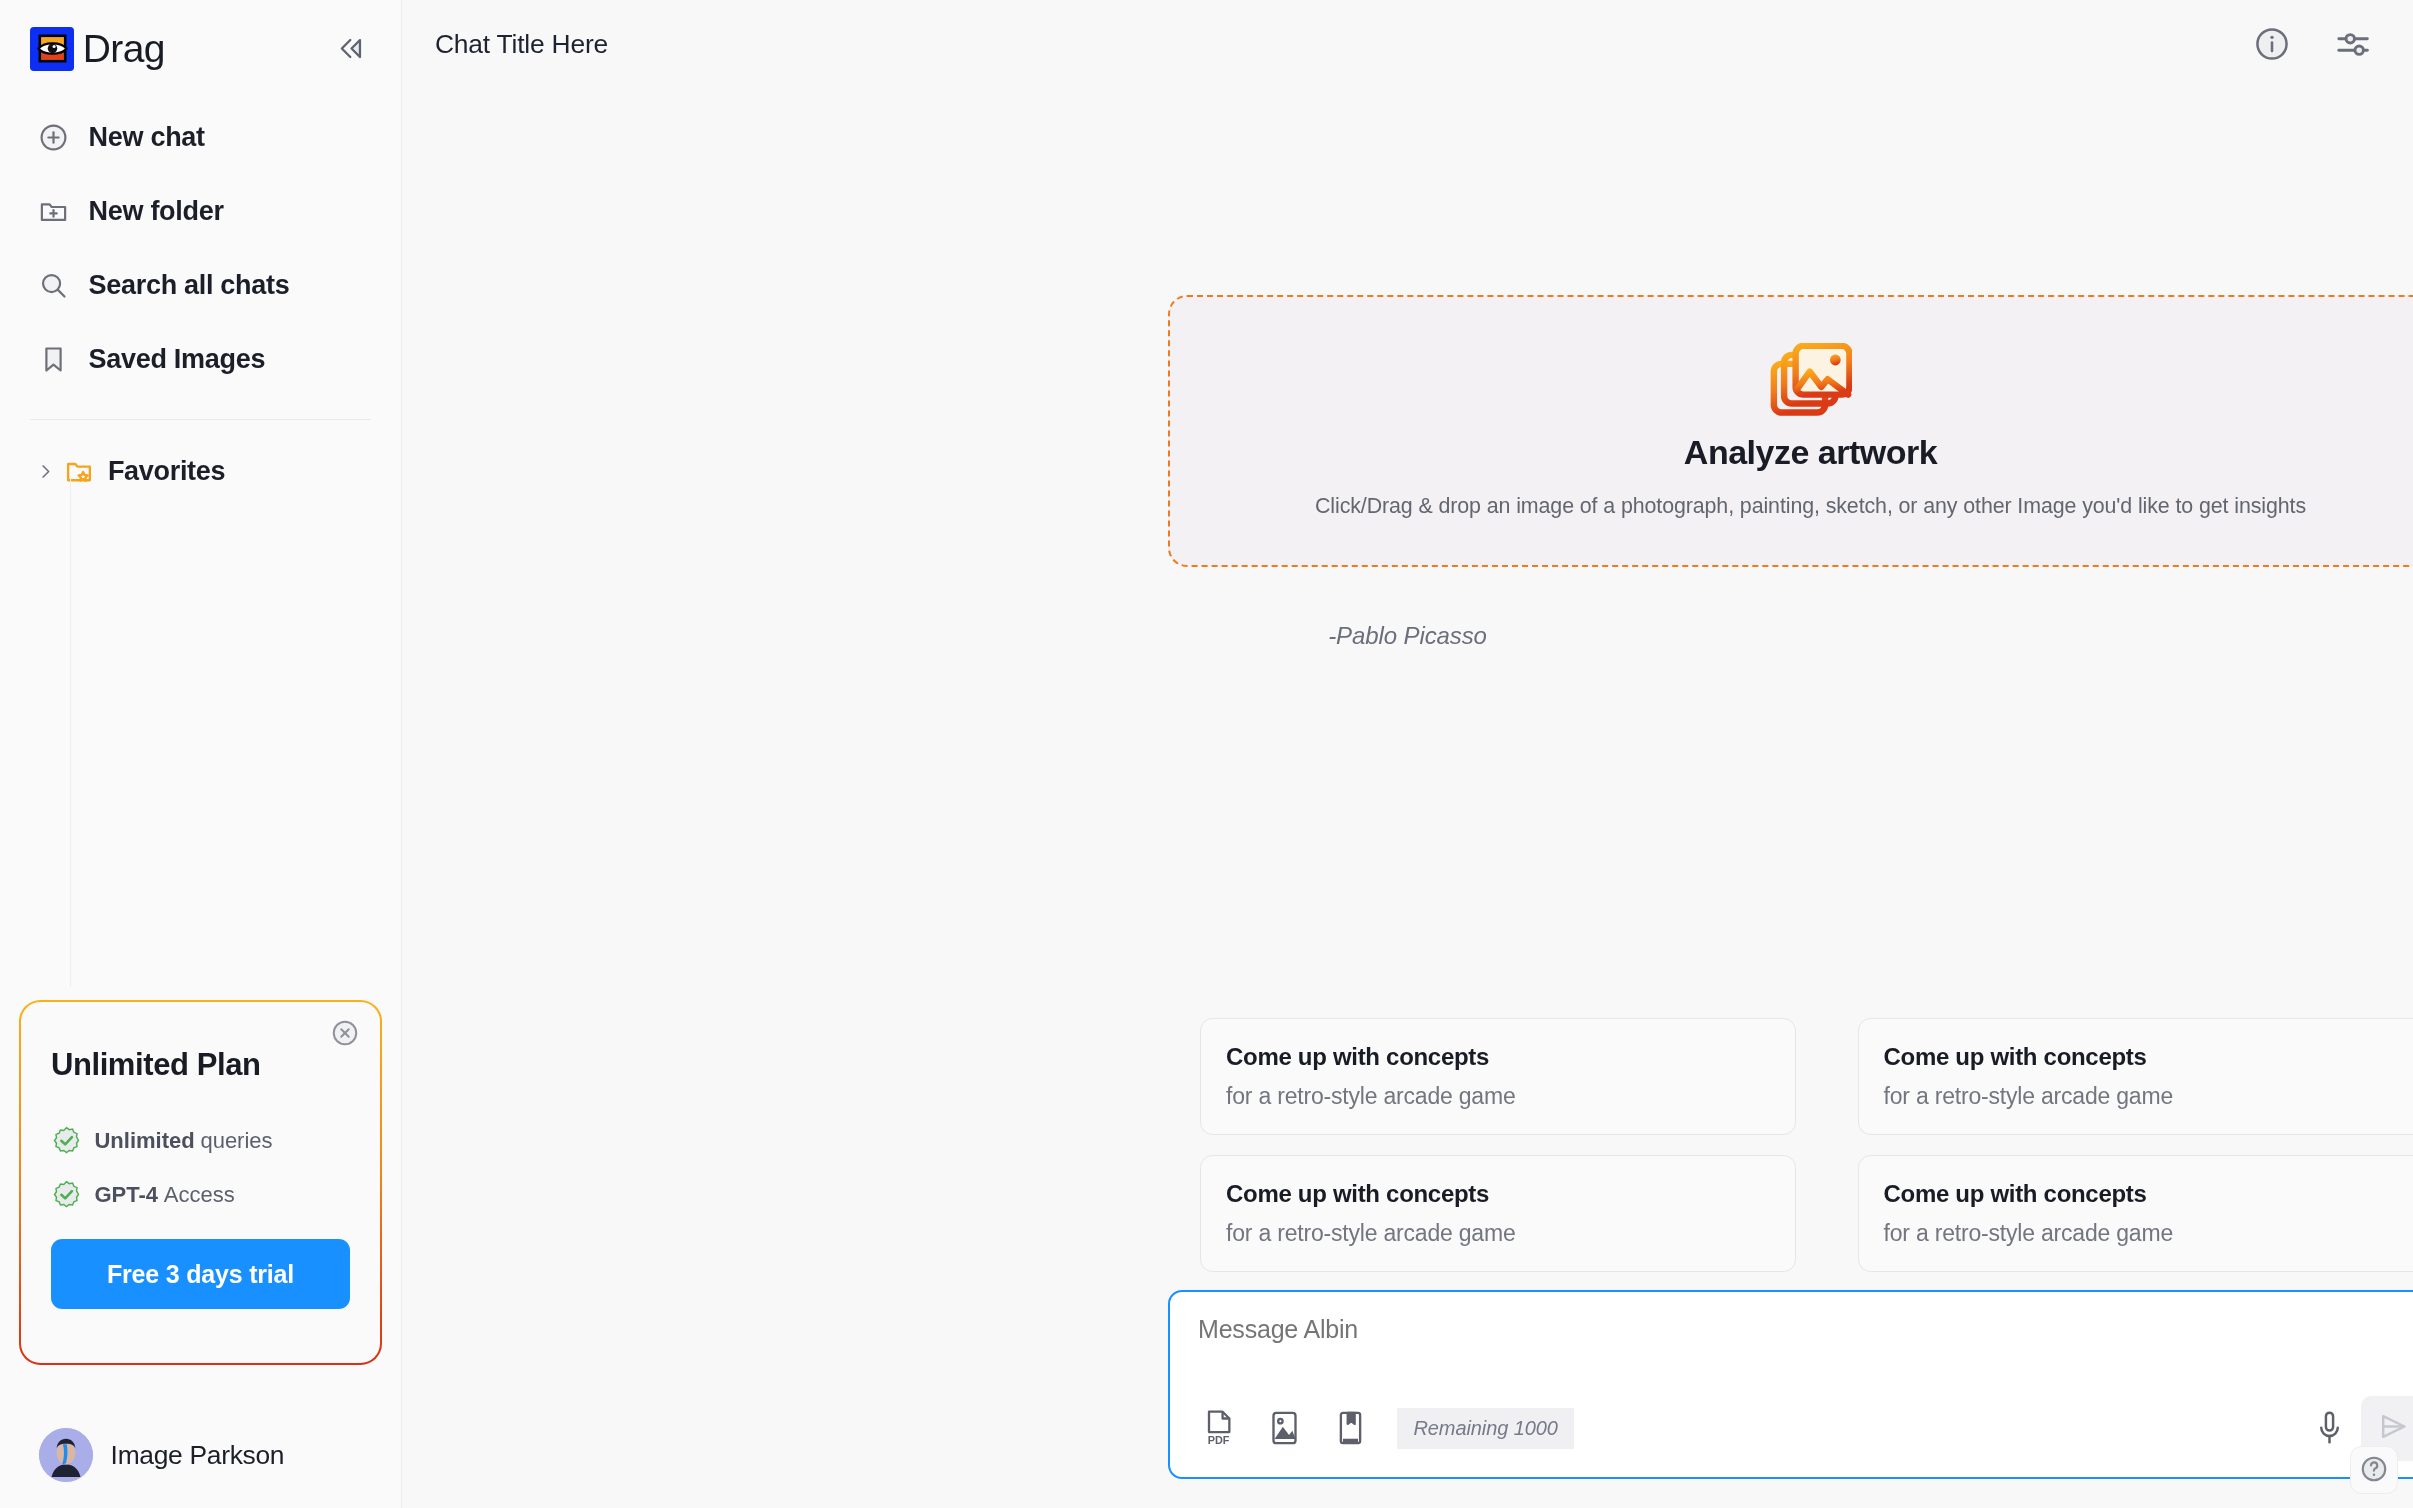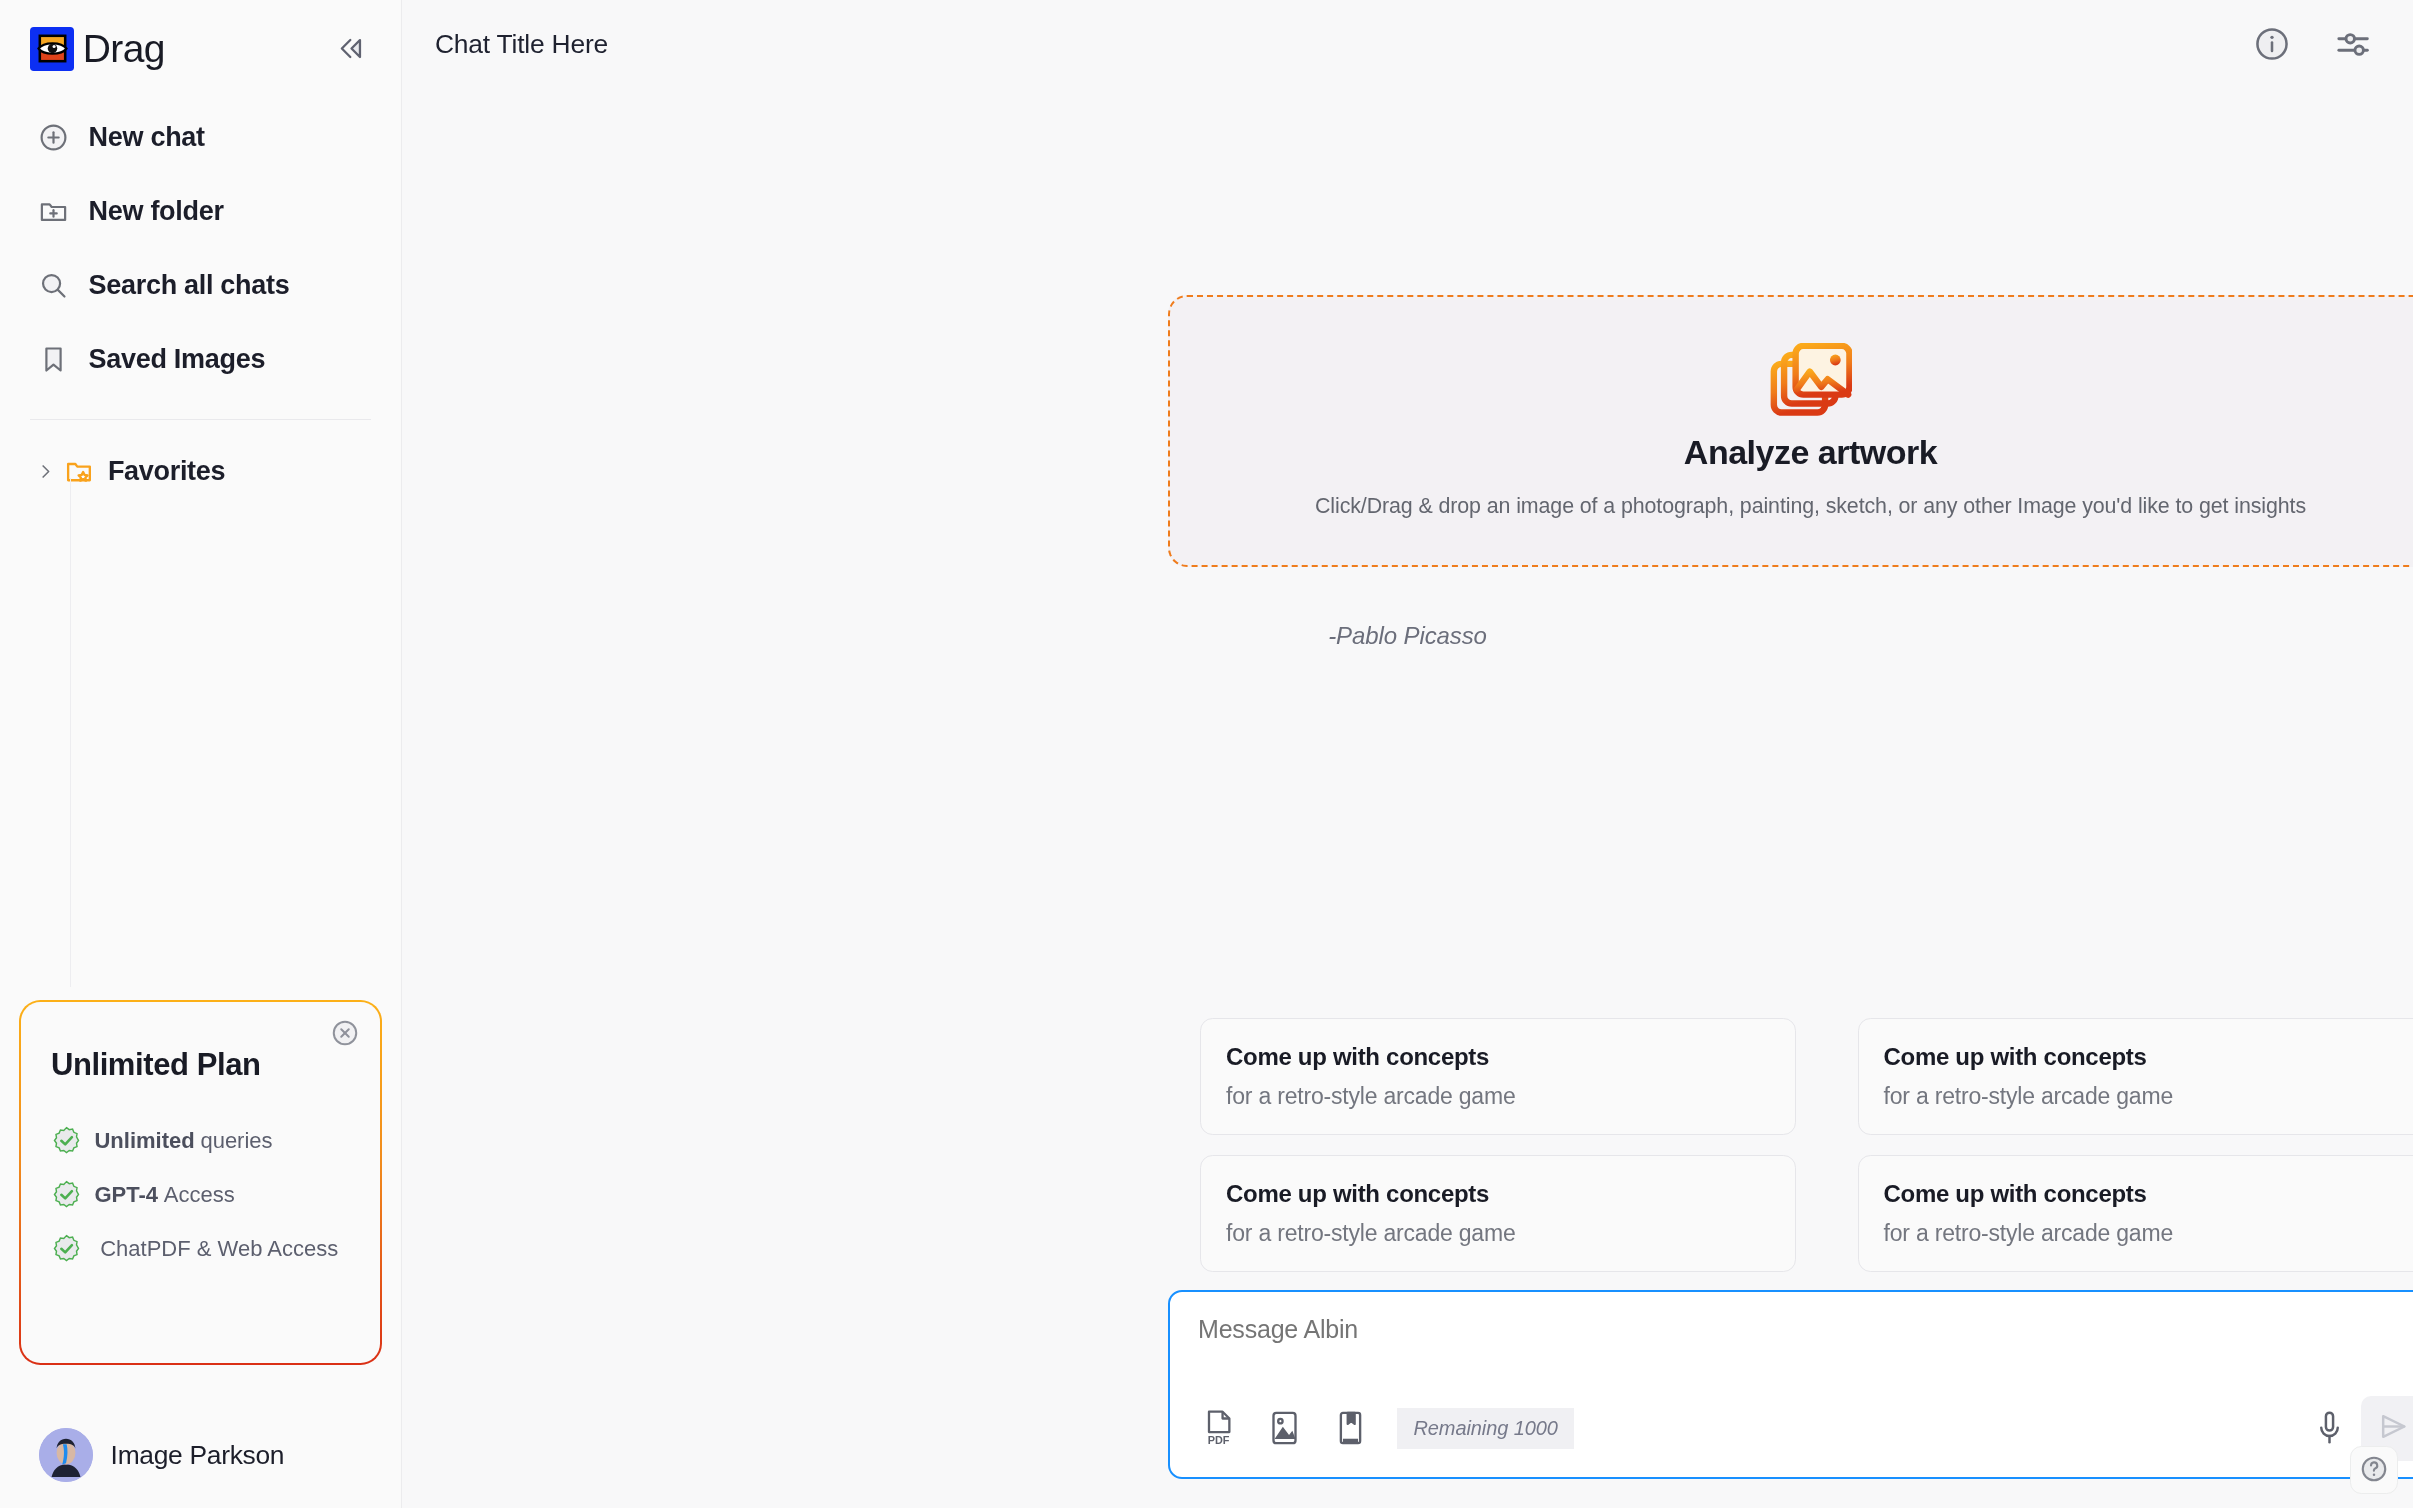--- a/index.html
+++ b/index.html
@@ -333,32 +333,23 @@
           <div class="plan-feat">
             <span class="badge">
               <svg width="31" height="31" viewBox="0 0 24 24">
                 <path d="M12 2l2.1 1.6 2.6-.4 1 2.45 2.45 1-.4 2.6L21.3 12l-1.55 2.1.4 2.6-2.45 1-1 2.45-2.6-.4L12 21.3l-2.1-1.55-2.6.4-1-2.45-2.45-1 .4-2.6L2.7 12l1.55-2.1-.4-2.6 2.45-1 1-2.45 2.6.4z" fill="#e9eaec" stroke="#4caf50" stroke-width="1.1"></path>
                 <polyline points="8,12.2 11,15 16.2,9.4" fill="none" stroke="#4caf50" stroke-width="2" stroke-linecap="round" stroke-linejoin="round"></polyline>
               </svg>
             </span>
             <b>GPT-4</b>
               <span> Access</span>
           </div>
-          <div class="plan-feat">
-            <span class="badge">
-              <svg width="31" height="31" viewBox="0 0 24 24">
-                <path d="M12 2l2.1 1.6 2.6-.4 1 2.45 2.45 1-.4 2.6L21.3 12l-1.55 2.1.4 2.6-2.45 1-1 2.45-2.6-.4L12 21.3l-2.1-1.55-2.6.4-1-2.45-2.45-1 .4-2.6L2.7 12l1.55-2.1-.4-2.6 2.45-1 1-2.45 2.6.4z" fill="#e9eaec" stroke="#4caf50" stroke-width="1.1"></path>
-                <polyline points="8,12.2 11,15 16.2,9.4" fill="none" stroke="#4caf50" stroke-width="2" stroke-linecap="round" stroke-linejoin="round"></polyline>
-              </svg>
-            </span>
-            <b></b>
-              <span>ChatPDF &amp; Web Access</span>
-          </div>
         </div>
 
+        <button class="trial-btn">Free 3 days trial</button>
       </div>
     </div>
 
     <div class="user-row">
       <div class="avatar">
         <svg width="54" height="54" viewBox="0 0 86 86">
           <circle cx="43" cy="43" r="43" fill="#a9aee8"></circle>
           <path d="M43 58c14 0 21 10 23 20H20c2-10 9-20 23-20z" fill="#1e2233"></path>
           <ellipse cx="43" cy="40" rx="15" ry="18" fill="#d8b8a4"></ellipse>
           <path d="M28 34c0-11 7-17 15-17s15 6 15 17c0-6-6-9-15-9s-15 3-15 9z" fill="#1e2233"></path>

